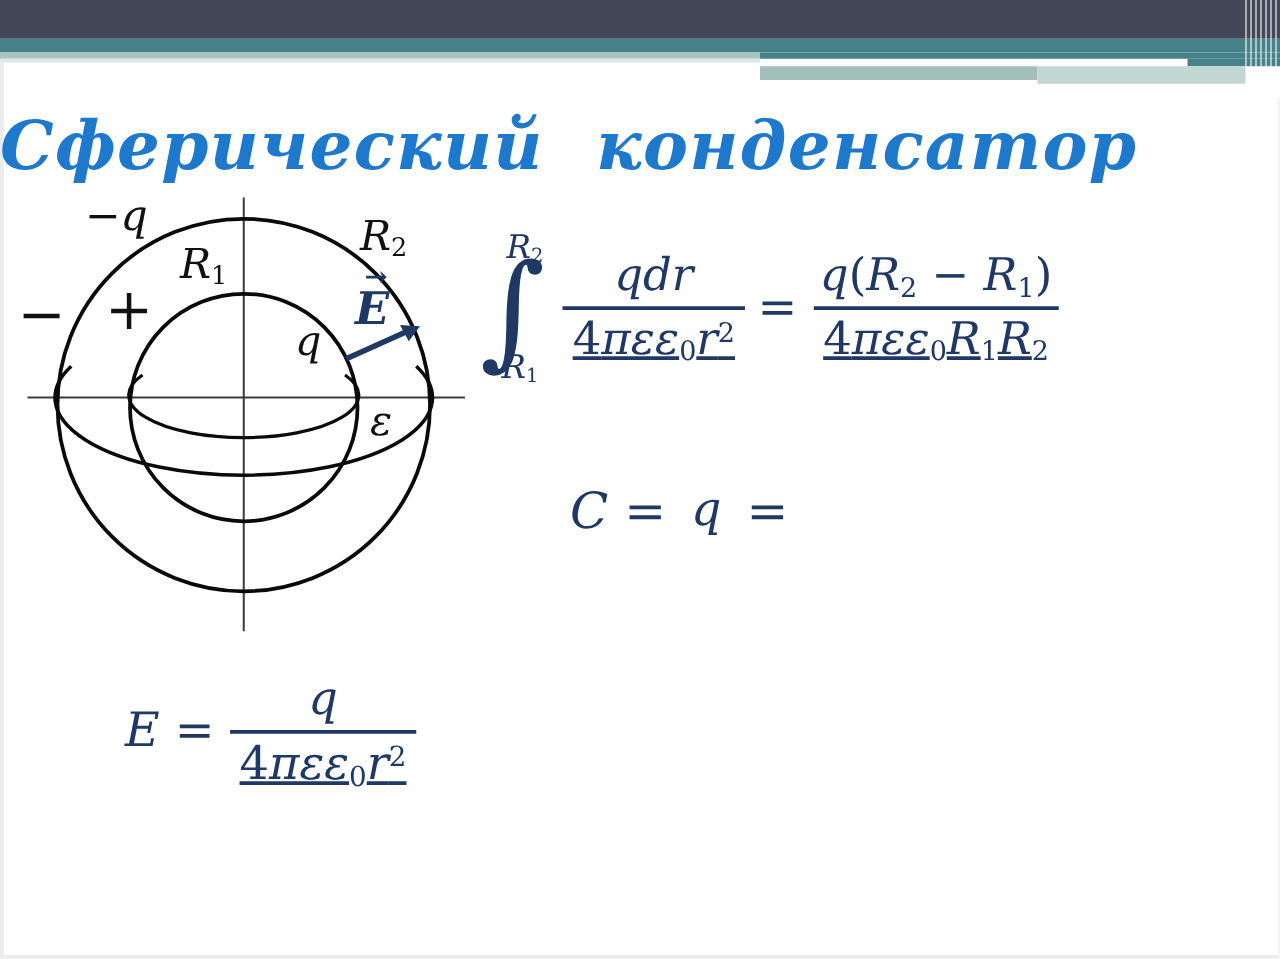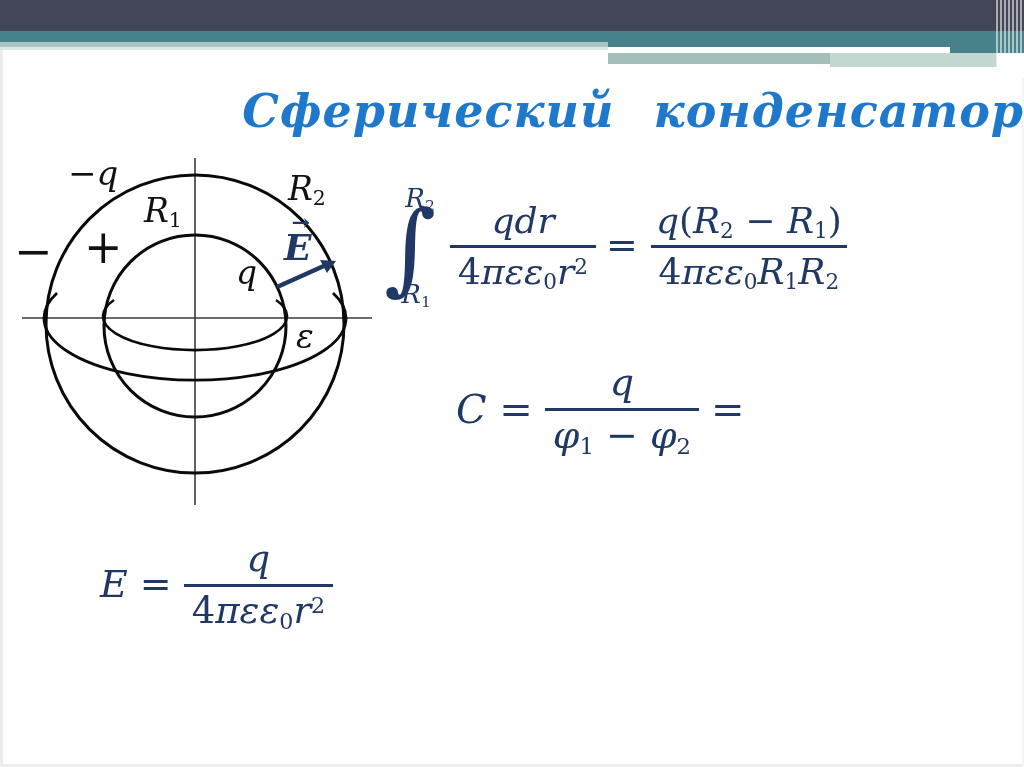--- a/index.html
+++ b/index.html
@@ -29,22 +29,22 @@
   .hdr-sage-light{position:absolute;top:53px;left:830px;width:167px;height:14px;background:#c2d6d2;}
   .hdr-stripes{position:absolute;top:0;right:0;width:30px;height:78px;
     background:repeating-linear-gradient(90deg,rgba(255,255,255,0) 0 2px,rgba(255,255,255,.55) 2px 4px);}
   .edge-left{position:absolute;left:0;top:50px;bottom:0;width:3px;background:#ececec;}
   .edge-bottom{position:absolute;left:0;right:0;bottom:0;height:3px;background:#ececec;}
   .edge-right{position:absolute;right:0;top:78px;bottom:0;width:2px;background:#f5f5f5;}
 
   
   .title{
     position:absolute;left:0;right:0;top:84px;
-    text-align:right;
-    font-size:46px;font-weight:bold;font-style:italic;
+    text-align:left;
+    font-size:54px;font-weight:bold;font-style:italic;
     letter-spacing:1px;word-spacing:22px;
     color:var(--c-title);
     text-shadow:0 0 1px rgba(255,255,255,.4);
   }
 
   
   .diagram{position:absolute;left:0;top:140px;width:400px;height:380px;}
   .diagram svg{position:absolute;left:0;top:0;}
   .dlabel{position:absolute;font-style:italic;color:#111;line-height:1;white-space:nowrap;}
   .dlabel sub{font-style:normal;font-size:62%;vertical-align:-0.25em;}
@@ -65,21 +65,21 @@
     position:absolute;display:flex;align-items:center;
     color:var(--c-navy);font-style:italic;line-height:1.15;white-space:nowrap;
   }
   .formula sub,.formula sup{font-style:normal;line-height:0;}
   .formula sub{font-size:60%;vertical-align:-0.25em;}
   .formula sup{font-size:60%;vertical-align:0.45em;}
   .rm{font-style:normal;}
   .mrow{display:inline-block;}
   .frac{display:inline-flex;flex-direction:column;align-items:center;text-align:center;}
   .frac .num{padding:0 8px 3px;}
-  .frac .den{border-top:3px solid currentColor;padding:3px 8px 0;}
+  .frac .den{border-top:3px solid currentColor;padding:3px 8px 0;text-decoration:underline;}
   .eqsign{font-style:normal;}
   .intblock{display:inline-flex;flex-direction:column;align-items:center;margin:0 4px;}
   .intblock .limit{font-size:26px;line-height:1;}
   .intblock .limit.up{transform:translateX(10px);margin-bottom:-4px;}
   .intblock .limit.lo{transform:translateX(6px);margin-top:-8px;}
   .intblock .intsign{font-size:100px;line-height:.82;font-style:italic;}
 
   .f1{left:380px;top:166px;min-height:160px;font-size:38px;gap:10px;}
   .f1 .frac{font-size:36px;}
   .f2{left:456px;top:360px;min-height:98px;font-size:40px;gap:12px;}
@@ -143,21 +143,20 @@
   <span class="frac">
     <span class="num"><span>q</span><span class="rm">(</span><span>R</span><sub>2</sub><span class="rm"> − </span><span>R</span><sub>1</sub><span class="rm">)</span></span>
     <span class="den"><span class="rm">4</span><span>πεε</span><sub>0</sub><span>R</span><sub>1</sub><span>R</span><sub>2</sub></span>
   </span>
 </div>
 
 <div class="formula f2">
   <span class="mrow"><span>C</span><span class="rm"> =</span></span>
   <span class="frac">
     <span class="num"><span>q</span></span>
-    <span class="den"><span>φ</span><sub>1</sub><span class="rm"> − </span><span>φ</span><sub>2</sub></span>
   </span>
   <span class="eqsign">=</span>
   <span class="frac">
   </span>
 </div>
 
 <div class="formula f3">
   <span class="mrow"><span>E</span><span class="rm"> =</span></span>
   <span class="frac">
     <span class="num"><span>q</span></span>

